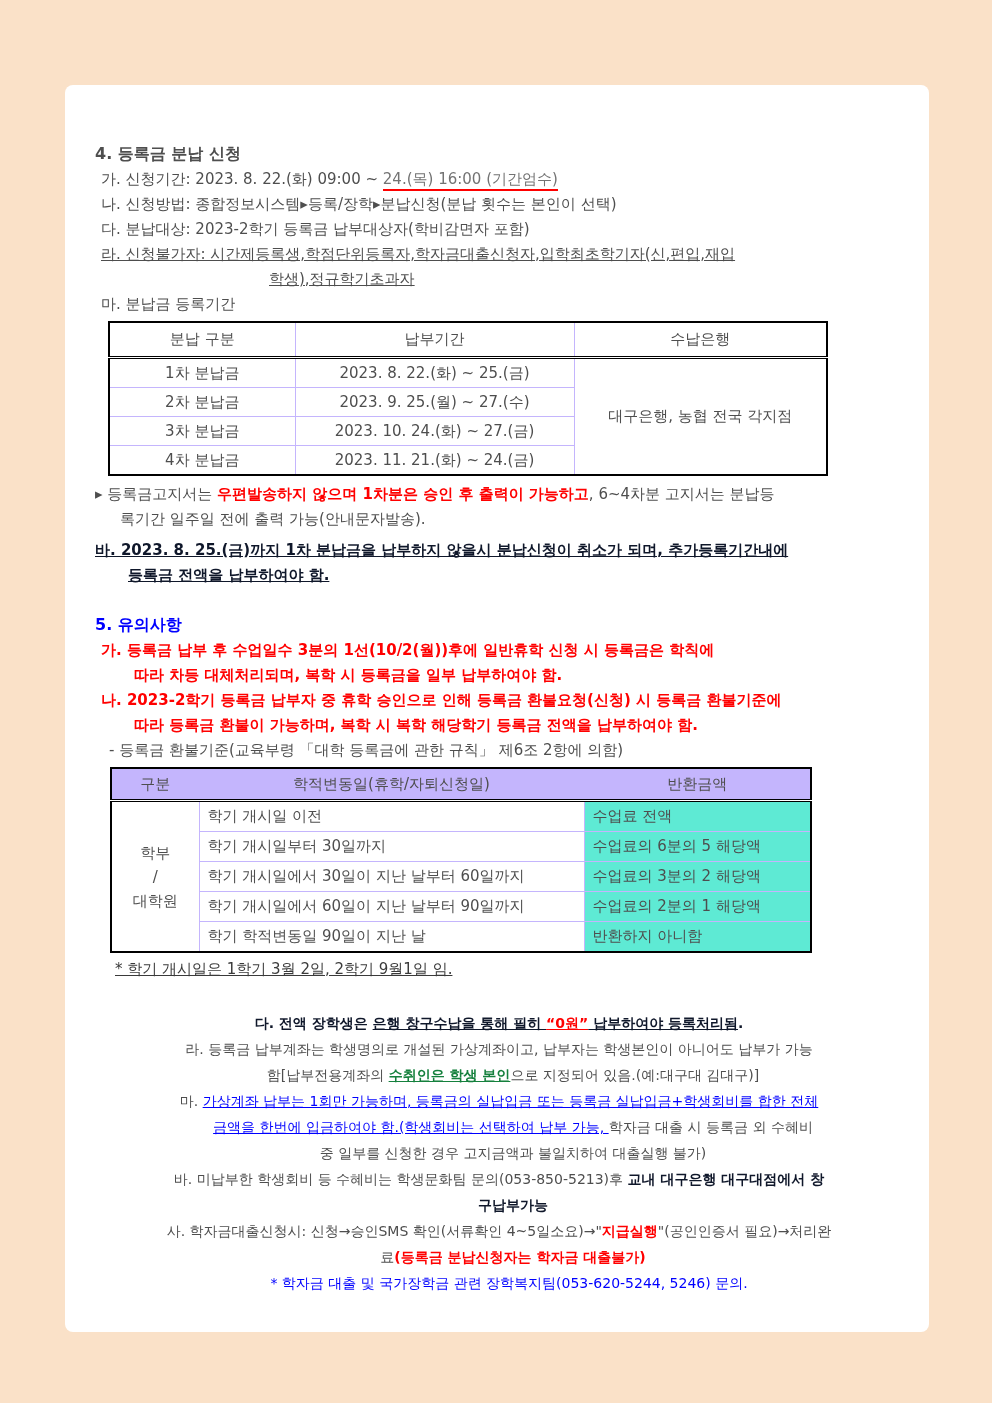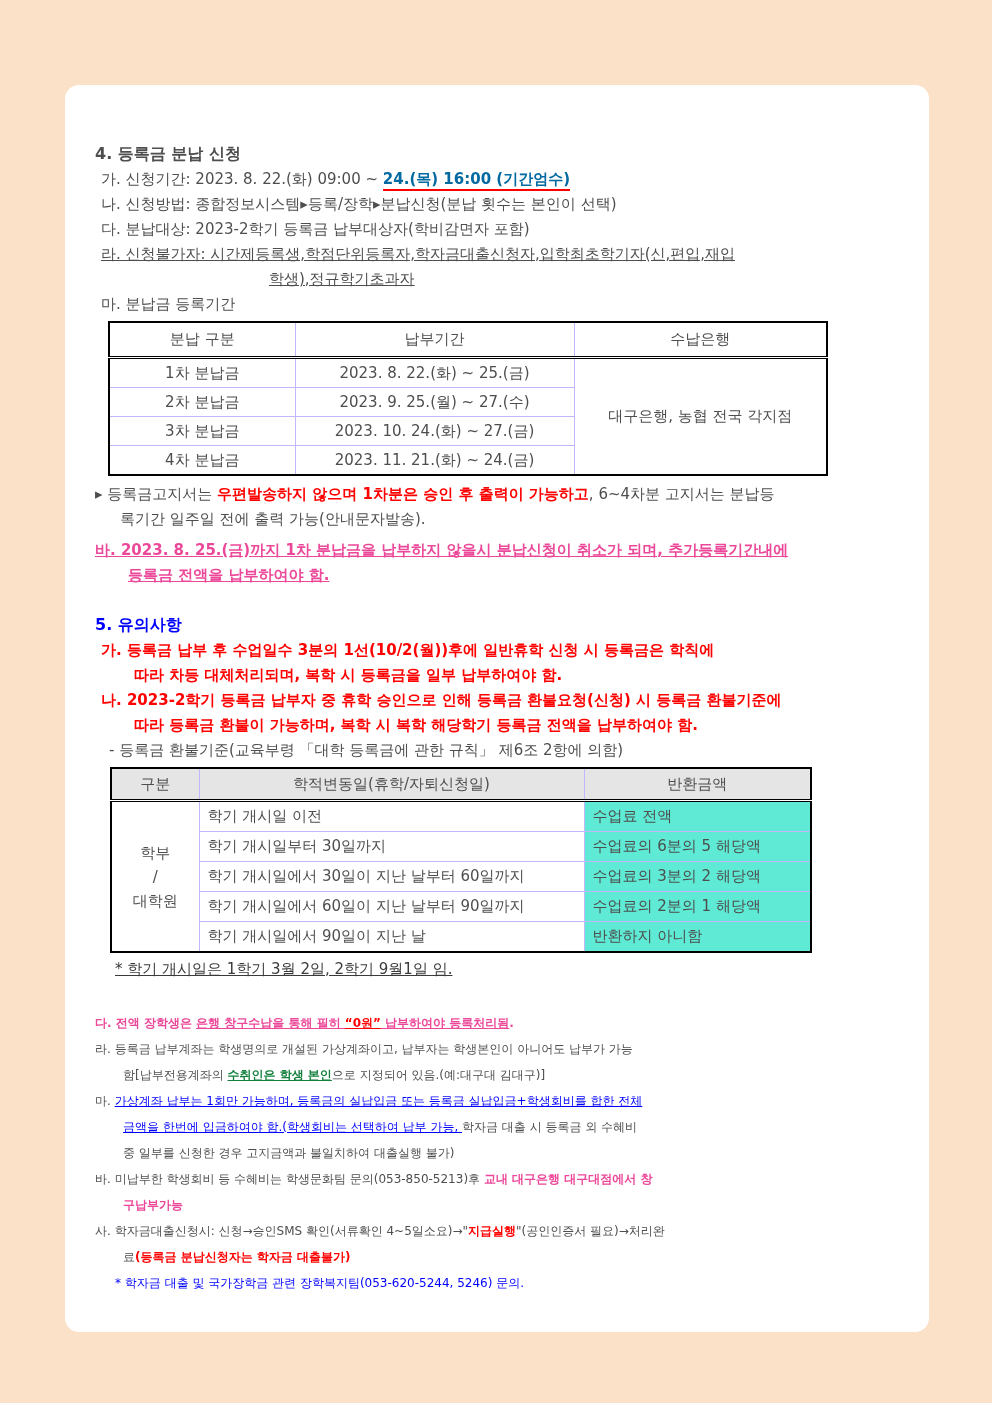--- a/index.html
+++ b/index.html
@@ -3,51 +3,51 @@
 <meta charset="utf-8">
 <style>
   html,body{margin:0;padding:0;}
   body{
     width:992px;height:1403px;position:relative;
     background:#fae1c8;
     font-family:"DejaVu Sans","Liberation Sans",sans-serif;
   }
   .card{
     position:absolute;left:65px;top:85px;width:864px;height:1247px;
-    background:#ffffff;border-radius:14px;box-sizing:border-box;
+    background:#ffffff;border-radius:8px;box-sizing:border-box;
     padding:56px 26px 0 30px;overflow:hidden;
   }
   .ln{height:25px;line-height:25px;white-space:nowrap;font-size:15px;color:#4e4e4e;}
-  .ln2{height:26px;line-height:26px;white-space:nowrap;font-size:12px;color:#4e4e4e;}
+  .ln2{height:26px;line-height:26px;white-space:nowrap;font-size:14px;color:#4e4e4e;text-align:center;}
   .sec-title{height:26px;line-height:26px;font-size:16px;font-weight:bold;color:#4e4e4e;white-space:nowrap;}
   .items{margin-left:6px;}
   .rb{color:#ff0000;font-weight:bold;}
-  .bb{color:#ec4899;font-weight:bold;}
+  .bb{color:#0f172a;font-weight:bold;}
   .bl{color:#0000ff;}
   .blb{color:#15803d;font-weight:bold;}
   .u{text-decoration:underline;}
-  .deadline{color:#0369a1;font-weight:bold;border-bottom:2px solid #ff0000;padding-bottom:1px;}
+  .deadline{color:#737373;font-weight:normal;border-bottom:2px solid #ff0000;padding-bottom:1px;}
   .ind8{padding-left:8px;}
   .ind20{padding-left:20px;}
   .ind25{padding-left:25px;}
   .ind28{padding-left:28px;}
   .ind33{padding-left:33px;}
   .ind168{padding-left:168px;}
   .mt4{margin-top:4px;}
   .mt6{margin-top:6px;}
   .mt24{margin-top:24px;}
   .mt28{margin-top:28px;}
 
   table.tbl{border-collapse:collapse;border:2px solid #000;font-size:15px;color:#4e4e4e;table-layout:fixed;}
   table.tbl th,table.tbl td{border:1px solid #c4b5fd;font-weight:normal;overflow:hidden;}
   table.tbl thead th{border-bottom:3px double #000;height:31px;text-align:center;}
   table.pay{width:718px;margin:4px 0 6px 13px;text-align:center;}
   table.pay td{height:26px;}
   table.ref{width:700px;margin:4px 0 0 15px;}
-  table.ref thead th{background:#e5e5e5;height:28px;}
+  table.ref thead th{background:#c4b5fd;height:28px;}
   table.ref td{height:27px;}
   table.ref td.when{padding-left:8px;text-align:left;}
   table.ref td.amt{background:#5eead4;padding-left:8px;text-align:left;}
   table.ref td.grp{text-align:center;line-height:24px;}
 </style>
 </head>
 <body>
 
 <div class="card">
 
@@ -147,21 +147,21 @@
       </tr>
       <tr>
         <td class="when">학기 개시일에서 30일이 지난 날부터 60일까지</td>
         <td class="amt">수업료의 3분의 2 해당액</td>
       </tr>
       <tr>
         <td class="when">학기 개시일에서 60일이 지난 날부터 90일까지</td>
         <td class="amt">수업료의 2분의 1 해당액</td>
       </tr>
       <tr>
-        <td class="when">학기 개시일에서 90일이 지난 날</td>
+        <td class="when">학기 학적변동일 90일이 지난 날</td>
         <td class="amt">반환하지 아니함</td>
       </tr>
     </tbody>
   </table>
   <div class="ln ind20 mt4"><span class="u" style="color:#3a3a3a;">* 학기 개시일은 1학기 3월 2일, 2학기 9월1일 임.</span></div>
 
   <div class="mt28">
     <div class="ln2">
       <span class="bb">다. 전액 장학생은 </span><span class="bb u">은행 창구수납을 통해 필히 </span><span class="rb u">“0원”</span><span class="bb u"> 납부하여야 등록처리됨</span><span class="bb">.</span>
     </div>

